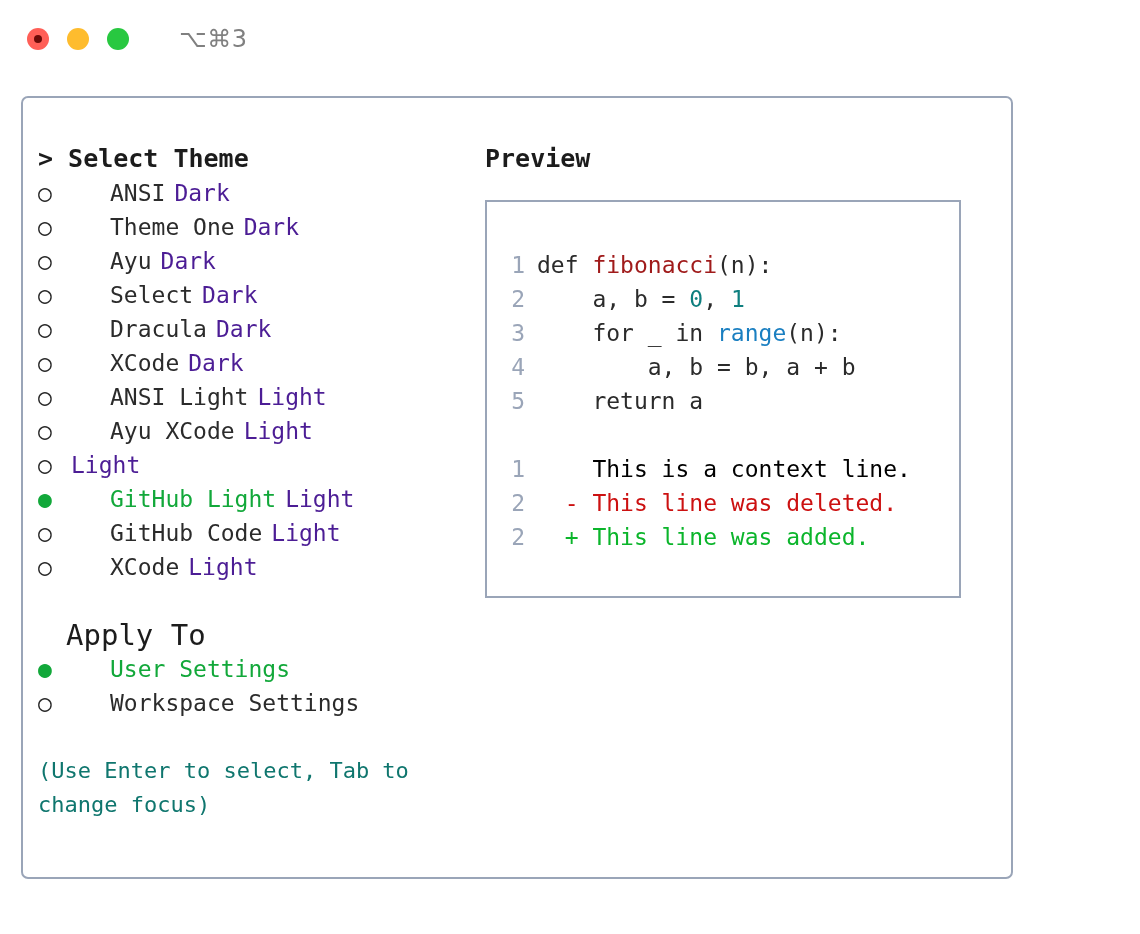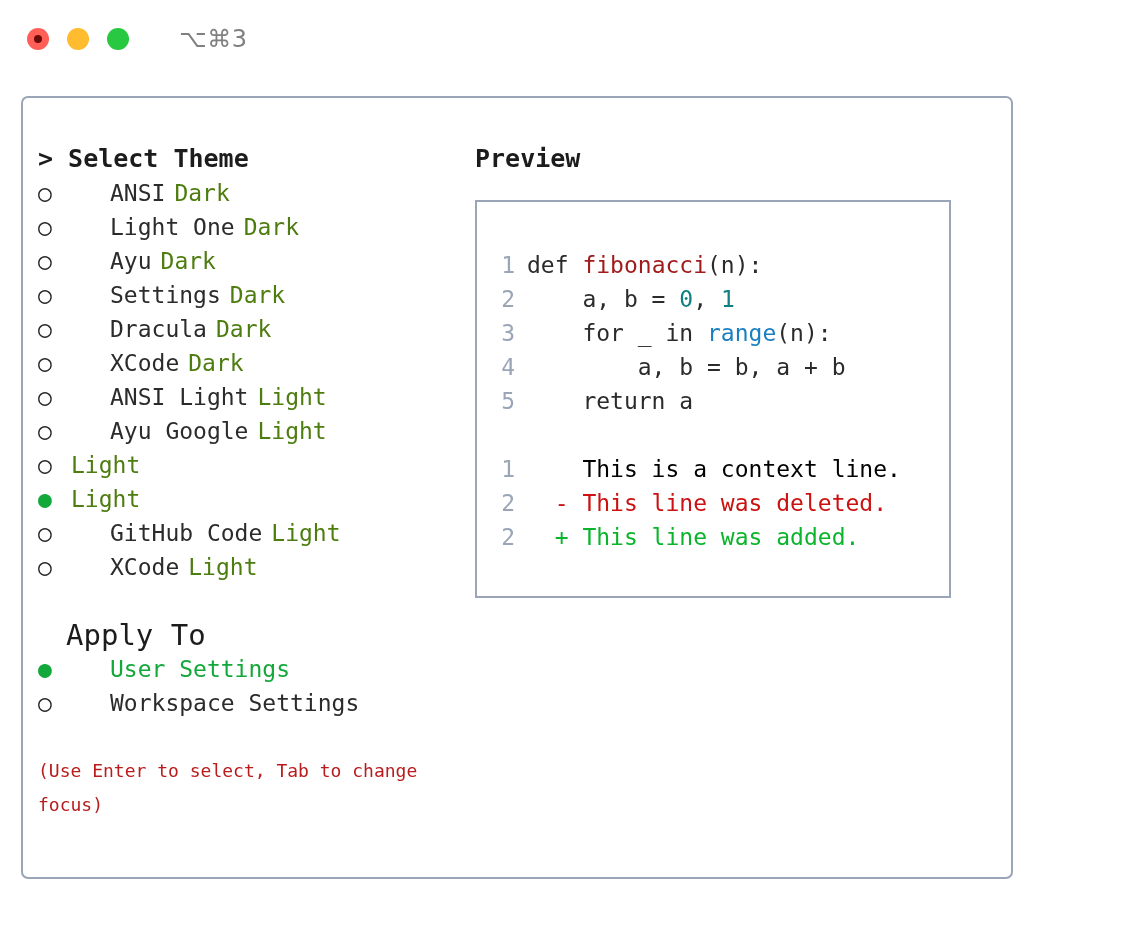--- a/index.html
+++ b/index.html
@@ -125,47 +125,47 @@
     color: #12a83a;
   }
   .opt-name {
     color: #2b2b2b;
     margin-left: 48px;
   }
   .opt-row.selected .opt-name {
     color: #12a83a;
   }
   .opt-tag {
-    color: #4d7c0f;
+    color: #4c1d95;
     margin-left: 9px;
   }
 
   .apply-head {
     font-size: 29px;
     color: #1c1c1c;
     line-height: 34px;
     padding-left: 28px;
     white-space: pre;
   }
 
   .spacer-apply { height: 34px; }
   .spacer-hint  { height: 34px; }
 
   .hint {
-    font-size: 18px;
-    color: #b91c1c;
+    font-size: 22px;
+    color: #0f766e;
     line-height: 34px;
     width: 400px;
     white-space: pre-wrap;
   }
 
   
   .right-col {
     position: absolute;
-    left: 452px;
+    left: 462px;
     top: 44px;
     width: 490px;
   }
 
   .preview-box {
     margin-top: 24px;
     width: 476px;
     height: 398px;
     border: 2px solid #9aa5b8;
     box-sizing: border-box;
@@ -222,29 +222,29 @@
     <div class="shortcut">⌥⌘3</div>
   </div>
 
   <div class="panel">
     <div class="columns">
 
       <div class="left-col">
         <div class="section-head">&gt; Select Theme</div>
         <div class="opt-list" id="theme-list">
             <div class="opt-row"><span class="marker">○</span><span class="opt-name">ANSI</span><span class="opt-tag">Dark</span></div>
-            <div class="opt-row"><span class="marker">○</span><span class="opt-name">Light One</span><span class="opt-tag">Dark</span></div>
+            <div class="opt-row"><span class="marker">○</span><span class="opt-name">Theme One</span><span class="opt-tag">Dark</span></div>
             <div class="opt-row"><span class="marker">○</span><span class="opt-name">Ayu</span><span class="opt-tag">Dark</span></div>
-            <div class="opt-row"><span class="marker">○</span><span class="opt-name">Settings</span><span class="opt-tag">Dark</span></div>
+            <div class="opt-row"><span class="marker">○</span><span class="opt-name">Select</span><span class="opt-tag">Dark</span></div>
             <div class="opt-row"><span class="marker">○</span><span class="opt-name">Dracula</span><span class="opt-tag">Dark</span></div>
             <div class="opt-row"><span class="marker">○</span><span class="opt-name">XCode</span><span class="opt-tag">Dark</span></div>
             <div class="opt-row"><span class="marker">○</span><span class="opt-name">ANSI Light</span><span class="opt-tag">Light</span></div>
-            <div class="opt-row"><span class="marker">○</span><span class="opt-name">Ayu Google</span><span class="opt-tag">Light</span></div>
+            <div class="opt-row"><span class="marker">○</span><span class="opt-name">Ayu XCode</span><span class="opt-tag">Light</span></div>
             <div class="opt-row"><span class="marker">○</span><span class="opt-tag">Light</span></div>
-            <div class="opt-row selected"><span class="marker sel">●</span><span class="opt-tag">Light</span></div>
+            <div class="opt-row selected"><span class="marker sel">●</span><span class="opt-name">GitHub Light</span><span class="opt-tag">Light</span></div>
             <div class="opt-row"><span class="marker">○</span><span class="opt-name">GitHub Code</span><span class="opt-tag">Light</span></div>
             <div class="opt-row"><span class="marker">○</span><span class="opt-name">XCode</span><span class="opt-tag">Light</span></div>
           </div>
 
         <div class="spacer-apply"></div>
 
         <div class="apply-head">Apply To</div>
         <div class="opt-list" id="apply-list">
             <div class="opt-row selected"><span class="marker sel">●</span><span class="opt-name">User Settings</span></div>
             <div class="opt-row"><span class="marker">○</span><span class="opt-name">Workspace Settings</span></div>

